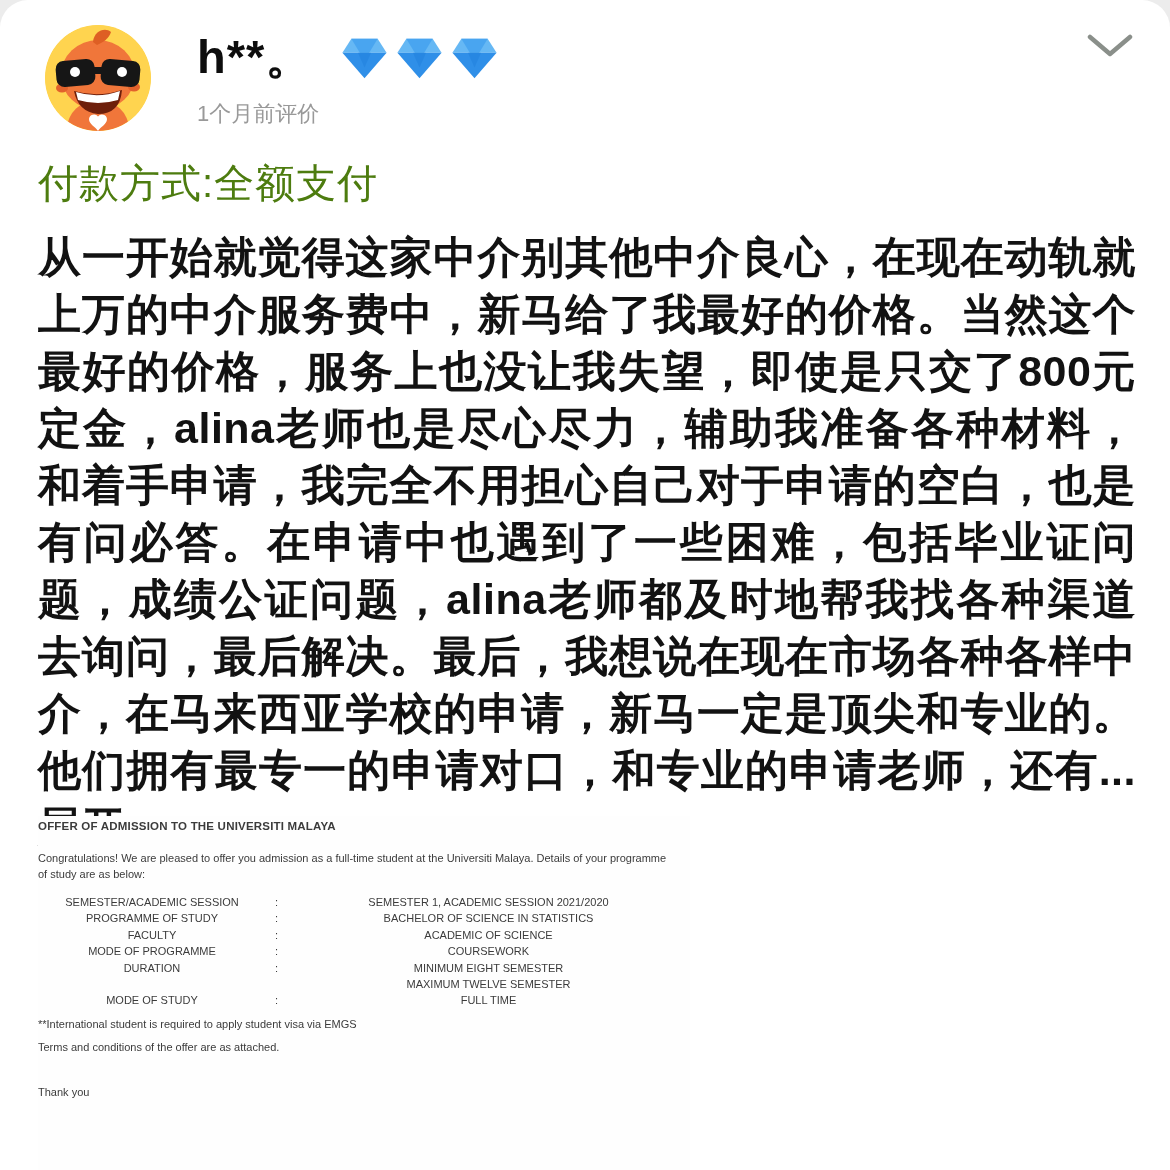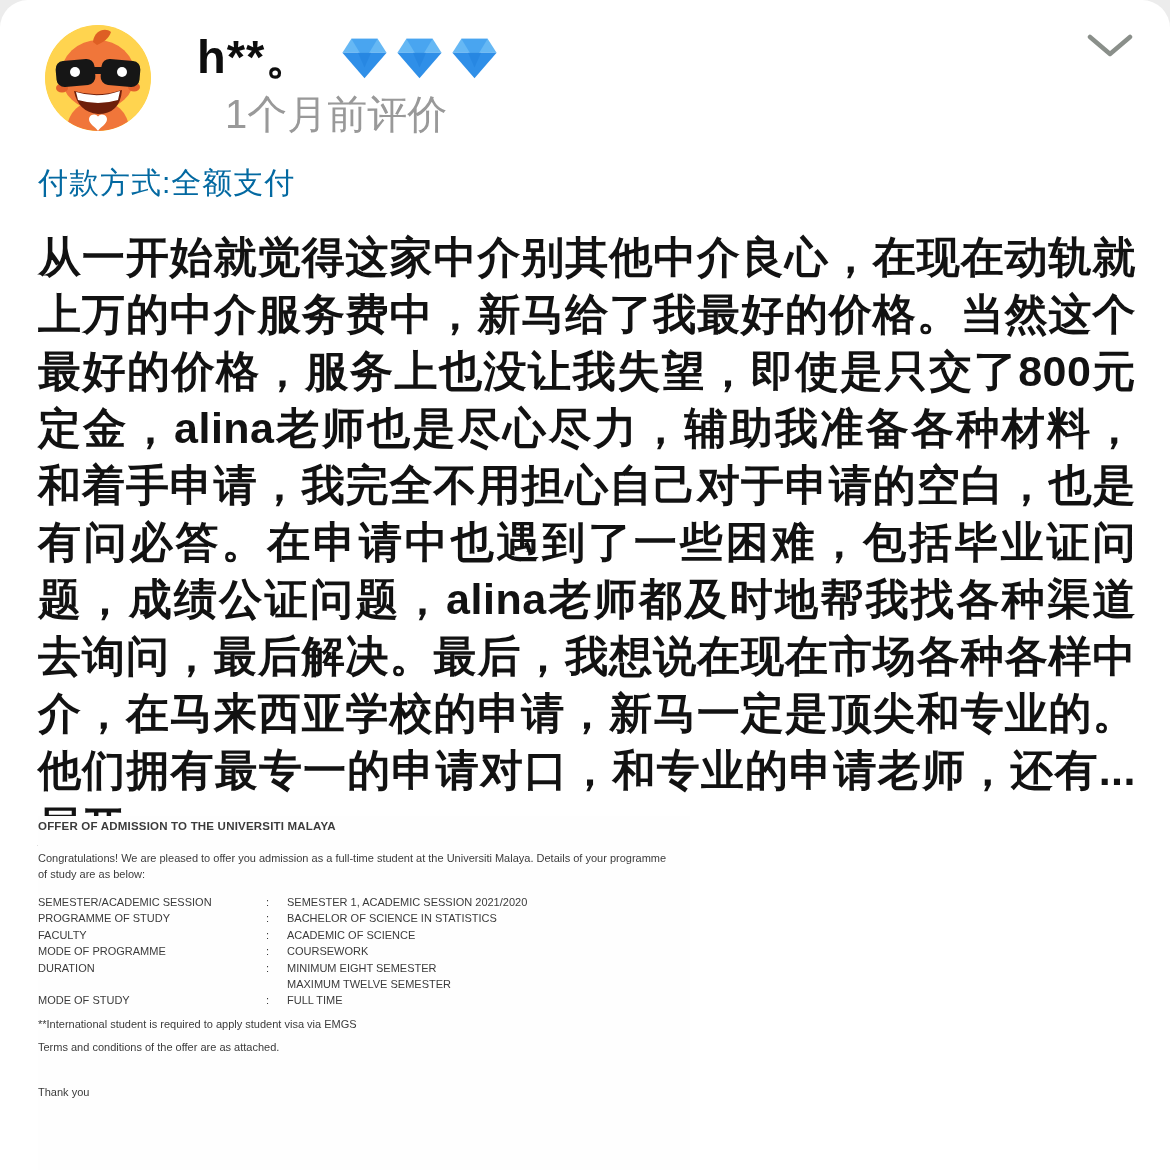--- a/index.html
+++ b/index.html
@@ -21,31 +21,31 @@
   }
   .avatar svg { display:block; width:106px; height:106px; }
   .user-block { margin-left:46px; padding-top:4px; }
   .name-row { display:flex; align-items:center; gap:28px; }
   .username {
     font-size:47px; font-weight:700; color:#0d0d0d; letter-spacing:1px;
     line-height:56px;
   }
   .diamonds { display:flex; gap:8px; align-items:center; padding-top:2px; }
   .diamond svg { width:47px; height:44px; display:block; }
-  .review-time { margin-top:10px; font-size:40px; color:#999999; line-height:38px;margin-left:28px; }
+  .review-time { margin-top:10px; font-size:22px; color:#999999; line-height:38px; }
   .chevron {
     position:absolute; right:37px; top:33px; width:46px; height:26px;
     cursor:pointer;
   }
   .chevron svg { display:block; }
 
   
   .payment {
     position:absolute; left:38px; top:158px;
-    font-size:30px; color:#0369a1; line-height:50px; letter-spacing:1px;
+    font-size:40px; color:#4d7c0f; line-height:50px; letter-spacing:1px;
   }
 
   
   .review-body {
     position:absolute; left:38px; top:229px; width:1098px;
     font-size:43px; line-height:57px; font-weight:600;
     color:#121212; text-align:justify;
     letter-spacing:0.5px;
   }
   .expand-link { color:#121212; cursor:pointer; }
@@ -53,21 +53,21 @@
   
   .letter {
     position:absolute; left:38px; top:816px; width:652px; height:358px;
     background:#fefefe;
     color:#3b3b3b; font-size:11px; line-height:16px;
     filter:blur(0.35px);
     cursor:pointer;
   }
   .letter-title { font-weight:700; font-size:11.5px; letter-spacing:0.2px; padding-top:2px; }
   .letter-intro { margin-top:16px; max-width:636px; }
-  .letter-table { margin-top:12px; }
+  .letter-table { margin-top:12px;text-align:center; }
   .lrow { display:flex; line-height:16.4px; }
   .lrow .lab { width:228px; flex:none; }
   .lrow .col { width:21px; flex:none; }
   .lrow .val { flex:1; }
   .notes-heading { margin-top:18px; }
   .note { margin-top:7px; }
   .closing { margin-top:29px; }
 </style>
 </head>
 <body>

